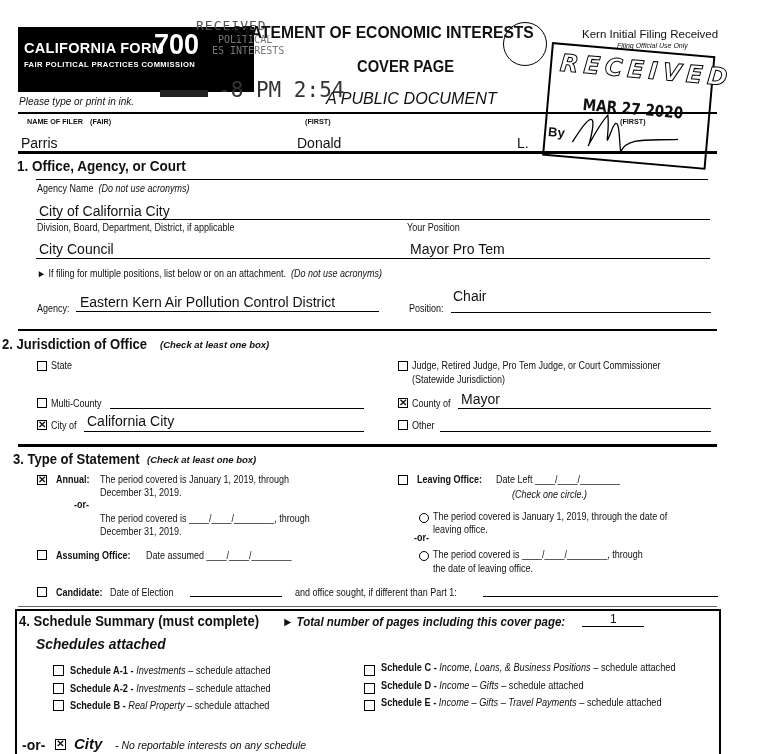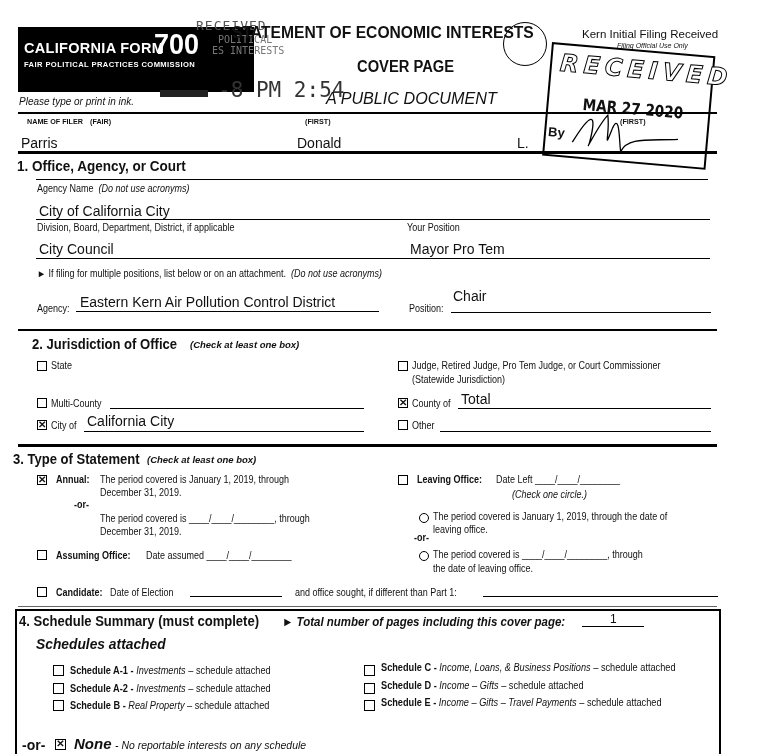--- a/index.html
+++ b/index.html
@@ -87,39 +87,39 @@
 <div class="uline" style="left:36px;top:258px;width:674px;"></div>
 <div class="abs small" style="left:37px;top:268px;"><span>► If filing for multiple positions, list below or on an attachment.</span>&nbsp; <i>(Do not use acronyms)</i></div>
 <div class="abs small" style="left:37px;top:303px;">Agency:</div>
 <div class="abs fill" style="left:80px;top:294px;">Eastern Kern Air Pollution Control District</div>
 <div class="uline" style="left:76px;top:311px;width:303px;"></div>
 <div class="abs small" style="left:409px;top:303px;">Position:</div>
 <div class="abs fill" style="left:453px;top:288px;">Chair</div>
 <div class="uline" style="left:451px;top:312px;width:260px;"></div>
 <div class="rule" style="left:18px;top:329px;width:699px;height:2px;"></div>
 
-<div class="abs" style="left:32px;top:335px;text-align:center;">
+<div class="abs" style="left:2px;top:335px;text-align:center;">
   <span class="sec-title" style="display:inline-block;">2.  Jurisdiction of Office</span>
   <span class="sec-note" style="position:absolute;left:158px;top:4px;white-space:nowrap;">(Check at least one box)</span>
 </div>
 
 <div class="cb" style="left:37px;top:361px;"></div>
 <div class="abs small" style="left:51px;top:360px;">State</div>
 
 <div class="cb" style="left:398px;top:361px;"></div>
 <div class="abs small" style="left:412px;top:360px;">Judge, Retired Judge, Pro Tem Judge, or Court Commissioner</div>
 <div class="abs small" style="left:412px;top:374px;">(Statewide Jurisdiction)</div>
 
 <div class="cb" style="left:37px;top:398px;"></div>
 <div class="abs small" style="left:51px;top:398px;">Multi-County</div>
 <div class="uline" style="left:110px;top:408px;width:254px;"></div>
 
 <div class="cb" style="left:398px;top:398px;">✕</div>
 <div class="abs small" style="left:412px;top:398px;">County of</div>
-<div class="abs fill" style="left:461px;top:391px;">Total</div>
+<div class="abs fill" style="left:461px;top:391px;">Mayor</div>
 <div class="uline" style="left:458px;top:408px;width:253px;"></div>
 
 <div class="cb" style="left:37px;top:420px;">✕</div>
 <div class="abs small" style="left:51px;top:420px;">City of</div>
 <div class="abs fill" style="left:87px;top:413px;text-align:right;">California City</div>
 <div class="uline" style="left:84px;top:431px;width:280px;"></div>
 
 <div class="cb" style="left:398px;top:420px;"></div>
 <div class="abs small" style="left:412px;top:420px;">Other</div>
 <div class="uline" style="left:440px;top:431px;width:271px;"></div>
@@ -185,14 +185,14 @@
 <div class="abs sched" style="left:381px;top:662px;"><b>Schedule C -</b> <i>Income, Loans, &amp; Business Positions</i> <span>– schedule attached</span></div>
 
 <div class="cb" style="left:364px;top:683px;width:11px;height:11px;"></div>
 <div class="abs sched" style="left:381px;top:680px;"><b>Schedule D -</b> <i>Income – Gifts</i> <span>– schedule attached</span></div>
 
 <div class="cb" style="left:364px;top:700px;width:11px;height:11px;"></div>
 <div class="abs sched" style="left:381px;top:697px;"><b>Schedule E -</b> <i>Income – Gifts – Travel Payments</i> <span>– schedule attached</span></div>
 
 <div class="abs" style="left:22px;top:737px;font-size:14px;font-weight:bold;">-or-</div>
 <div class="cb" style="left:55px;top:739px;width:11px;height:11px;">✕</div>
-<div class="abs" style="left:74px;top:735px;font-size:15px;font-weight:bold;font-style:italic;">None</div>
+<div class="abs" style="left:74px;top:735px;font-size:15px;font-weight:bold;font-style:italic;">City</div>
 <div class="abs" style="left:115px;top:739px;font-size:11px;font-style:italic;white-space:nowrap;transform:scaleX(0.95);transform-origin:0 0;">- No reportable interests on any schedule</div>
 
 </body></html>

